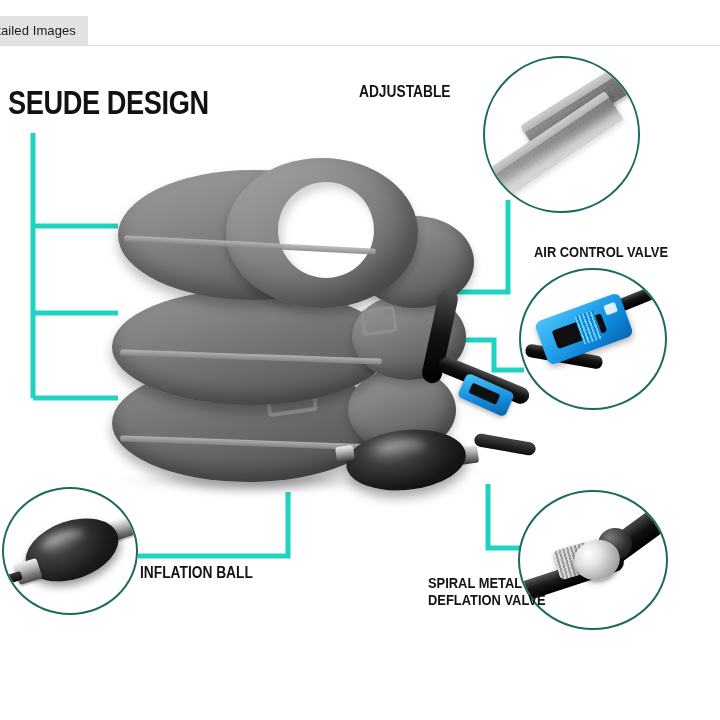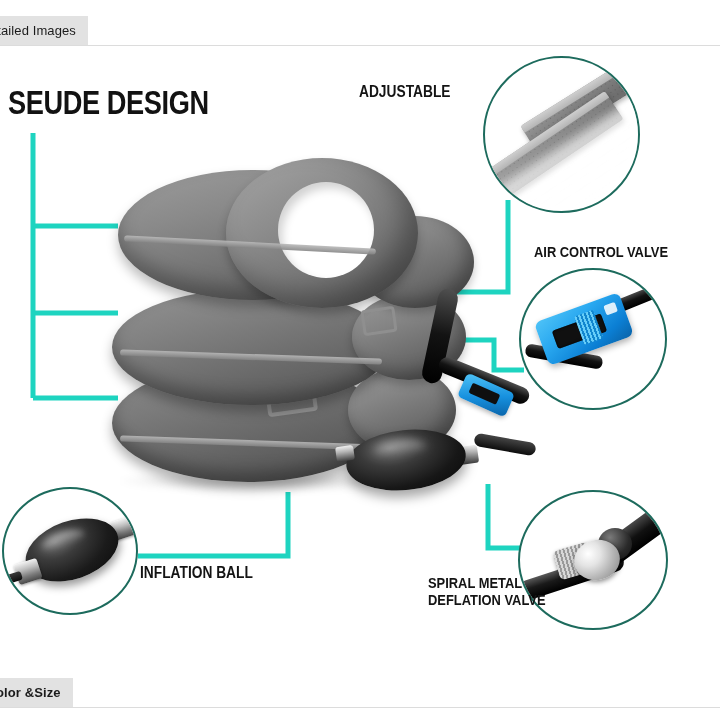--- a/index.html
+++ b/index.html
@@ -280,18 +280,14 @@
       <div class="dball"></div>
       <div class="dcollar"></div>
       <div class="dknob"></div>
     </div>
   </div>
   <div class="label spiral">
     <span>SPIRAL METAL</span>
     <span>DEFLATION VALVE</span>
   </div>
 
-  <div class="tabstrip bottom">
-    <div class="tab bottom-tab">olor &amp;Size</div>
-    <div class="rule"></div>
-  </div>
 
 </div>
 
 </body></html>

